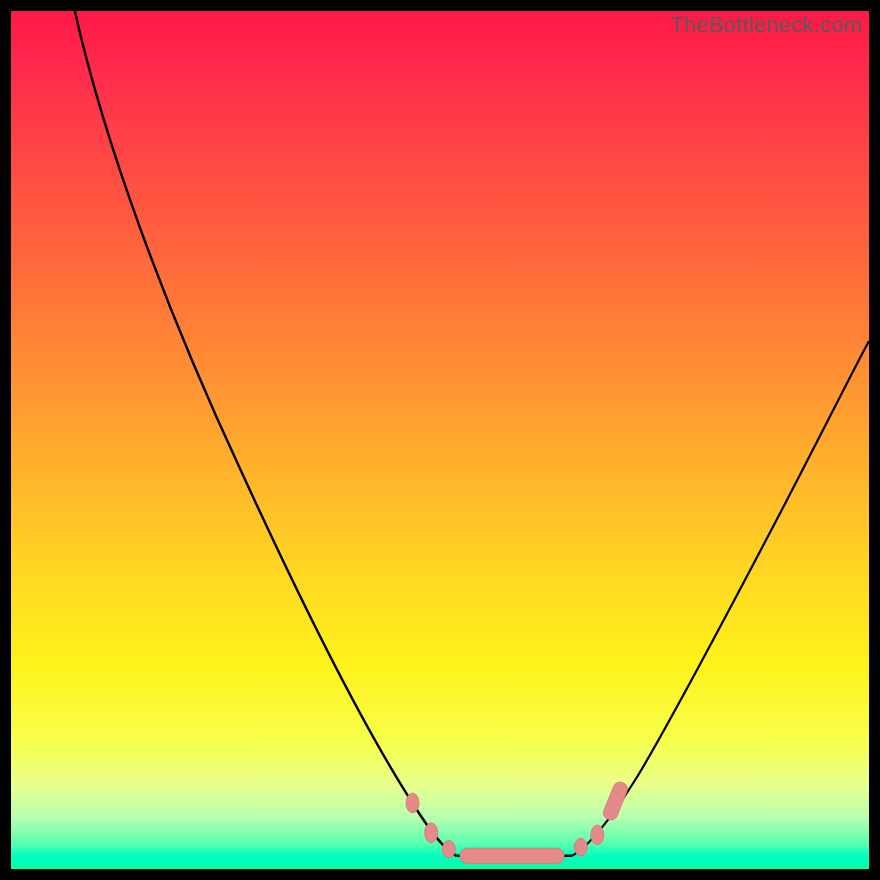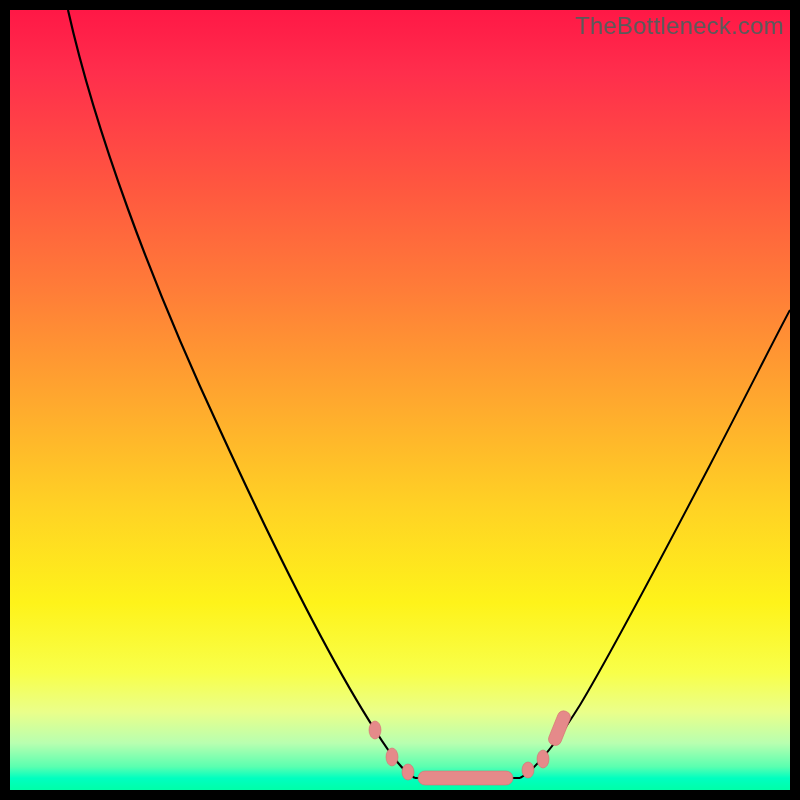--- a/index.html
+++ b/index.html
@@ -40,21 +40,21 @@
       #5bffb0 97%,
       #00ffc0 98.5%,
       #00ffa8 100%
     );
   }
   .watermark {
     position: absolute;
     top: 12px;
     right: 16px;
     color: #5a5a5a;
-    font-size: 24px;
+    font-size: 20px;
     letter-spacing: 0.2px;
     user-select: none;
     text-align: right;
   }
   svg.curves {
     position: absolute;
     top: 0;
     left: 0;
   }
 </style>

